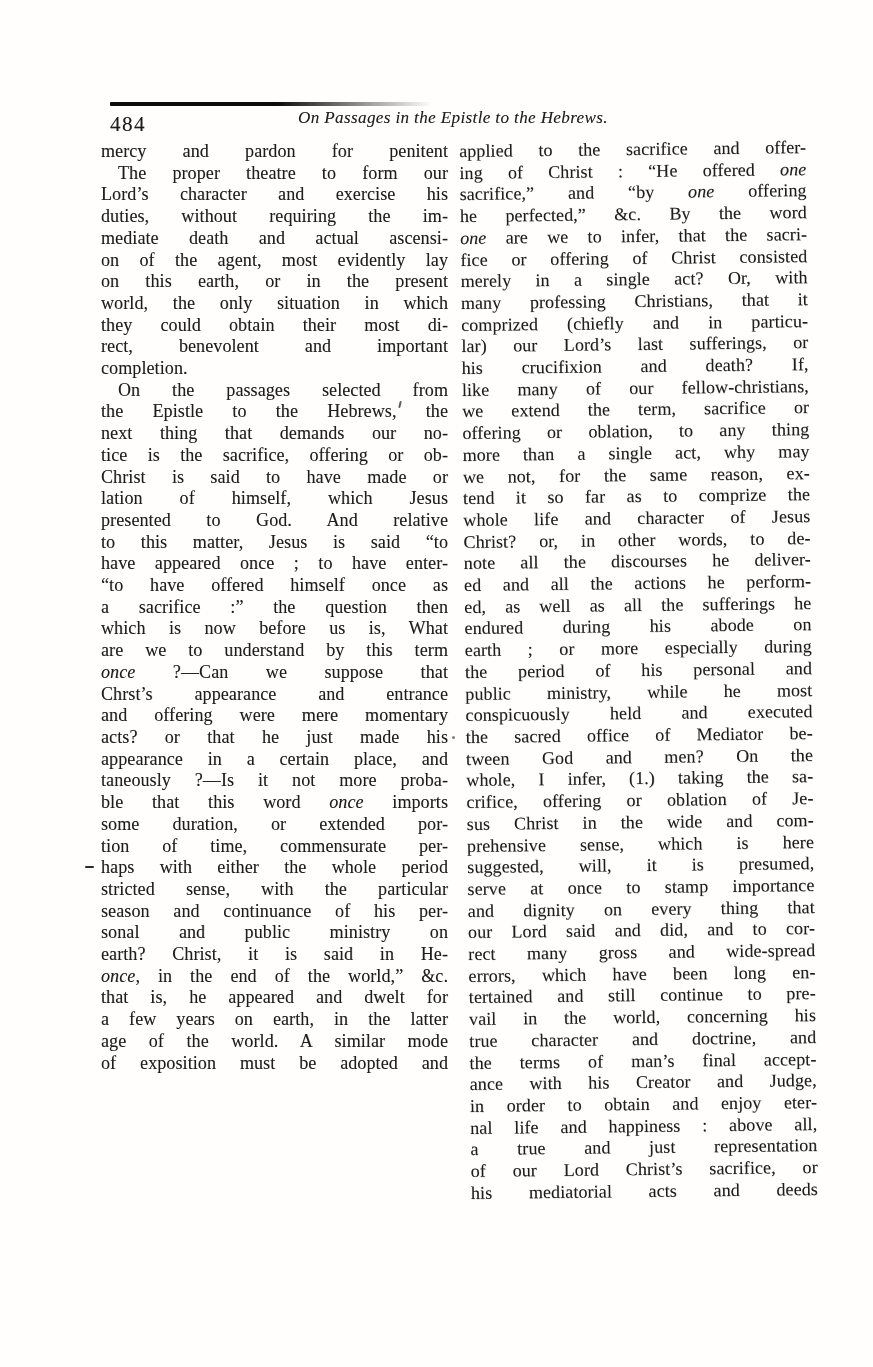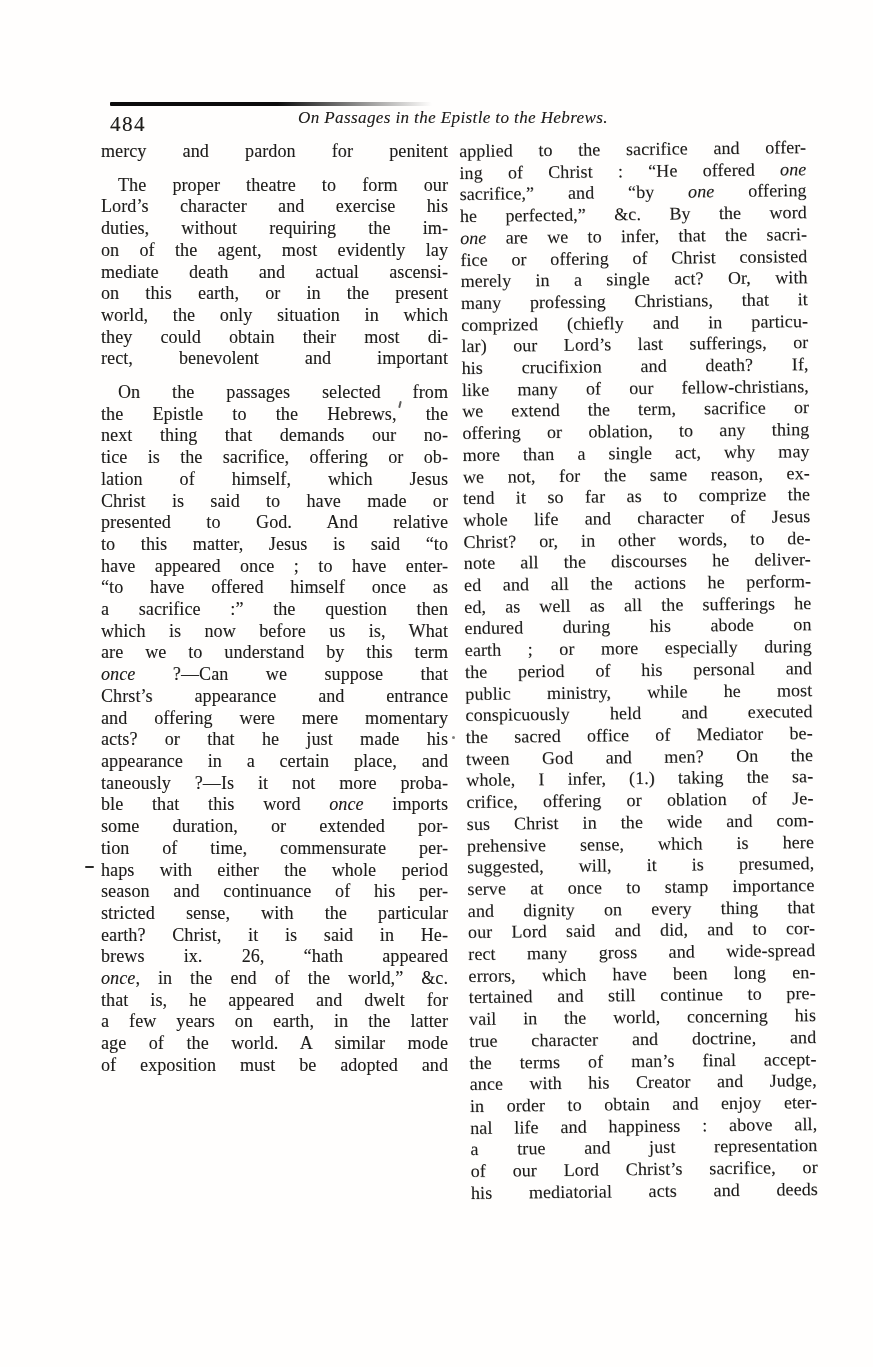--- a/index.html
+++ b/index.html
@@ -33,21 +33,21 @@
     text-shadow:.3px .3px 0 rgba(25,25,25,.35);
     letter-spacing:.1px;
   }
   .col-left{left:101px;}
   .col-right{left:459px;transform:rotate(-0.65deg);transform-origin:left top;}
   .line{
     text-align:justify;text-align-last:justify;-moz-text-align-last:justify;
     min-height:21.7px;white-space:normal;
   }
   .line.para-end{text-align-last:left;-moz-text-align-last:left;}
-  .line.indent{text-indent:17px;margin-top:12px;}
+  .line.indent{text-indent:17px;}
   .line em{font-style:italic;}
   
   .artifact{position:absolute;background:#2a2a28;}
   .art-margin-dash{left:85px;top:866px;width:9px;height:2px;border-radius:1px;}
   .art-apostrophe{left:399px;top:401px;width:2px;height:7px;transform:rotate(14deg);border-radius:1px;opacity:.75;}
   .art-speck{left:452px;top:736px;width:3px;height:3px;border-radius:50%;opacity:.6;}
 </style>
 </head>
 <body>
 
@@ -58,53 +58,54 @@
   <div class="page-header">
     <span class="page-number">484</span>
     <div class="running-title">On Passages in the Epistle to the Hebrews.</div>
   </div>
 
   <div class="col col-left" id="col-left">
       <div class="line">mercy and pardon for penitent</div>
       <div class="line indent">The proper theatre to form our</div>
       <div class="line">Lord’s character and exercise his</div>
       <div class="line">duties, without requiring the im-</div>
+      <div class="line">mediate death and actual ascensi-</div>
       <div class="line">on of the agent, most evidently lay</div>
-      <div class="line">mediate death and actual ascensi-</div>
       <div class="line">on this earth, or in the present</div>
       <div class="line">world, the only situation in which</div>
       <div class="line">they could obtain their most di-</div>
       <div class="line">rect, benevolent and important</div>
+      <div class="line para-end">completion.</div>
       <div class="line indent">On the passages selected from</div>
       <div class="line">the Epistle to the Hebrews, the</div>
       <div class="line">next thing that demands our no-</div>
       <div class="line">tice is the sacrifice, offering or ob-</div>
+      <div class="line">Christ is said to have made or</div>
       <div class="line">lation of himself, which Jesus</div>
-      <div class="line">Christ is said to have made or</div>
       <div class="line">presented to God.  And relative</div>
       <div class="line">to this matter, Jesus is said “to</div>
       <div class="line">have appeared once ; to have enter-</div>
       <div class="line">“to have offered himself once as</div>
       <div class="line">a sacrifice :” the question then</div>
       <div class="line">which is now before us is, What</div>
       <div class="line">are we to understand by this term</div>
       <div class="line"><em>once</em> ?—Can we suppose that</div>
       <div class="line">Chrst’s appearance and entrance</div>
       <div class="line">and offering were mere momentary</div>
       <div class="line">acts? or that he just made his</div>
       <div class="line">appearance in a certain place, and</div>
       <div class="line">taneously ?—Is it not more proba-</div>
       <div class="line">ble that this word <em>once</em> imports</div>
       <div class="line">some duration, or extended por-</div>
       <div class="line">tion of time, commensurate per-</div>
       <div class="line">haps with either the whole period</div>
+      <div class="line">stricted sense, with the particular</div>
       <div class="line">season and continuance of his per-</div>
-      <div class="line">stricted sense, with the particular</div>
+      <div class="line">sonal and public ministry on</div>
       <div class="line">earth?  Christ, it is said in He-</div>
-      <div class="line">brews ix. 26, “hath appeared</div>
       <div class="line"><em>once</em>, in the end of the world,” &amp;c.</div>
       <div class="line">that is, he appeared and dwelt for</div>
       <div class="line">a few years on earth, in the latter</div>
       <div class="line">age of the world.  A similar mode</div>
       <div class="line">of exposition must be adopted and</div>
     </div>
   <div class="col col-right" id="col-right">
       <div class="line">applied to the sacrifice and offer-</div>
       <div class="line">ing of Christ :  “He offered <em>one</em></div>
       <div class="line">sacrifice,” and “by <em>one</em> offering</div>

